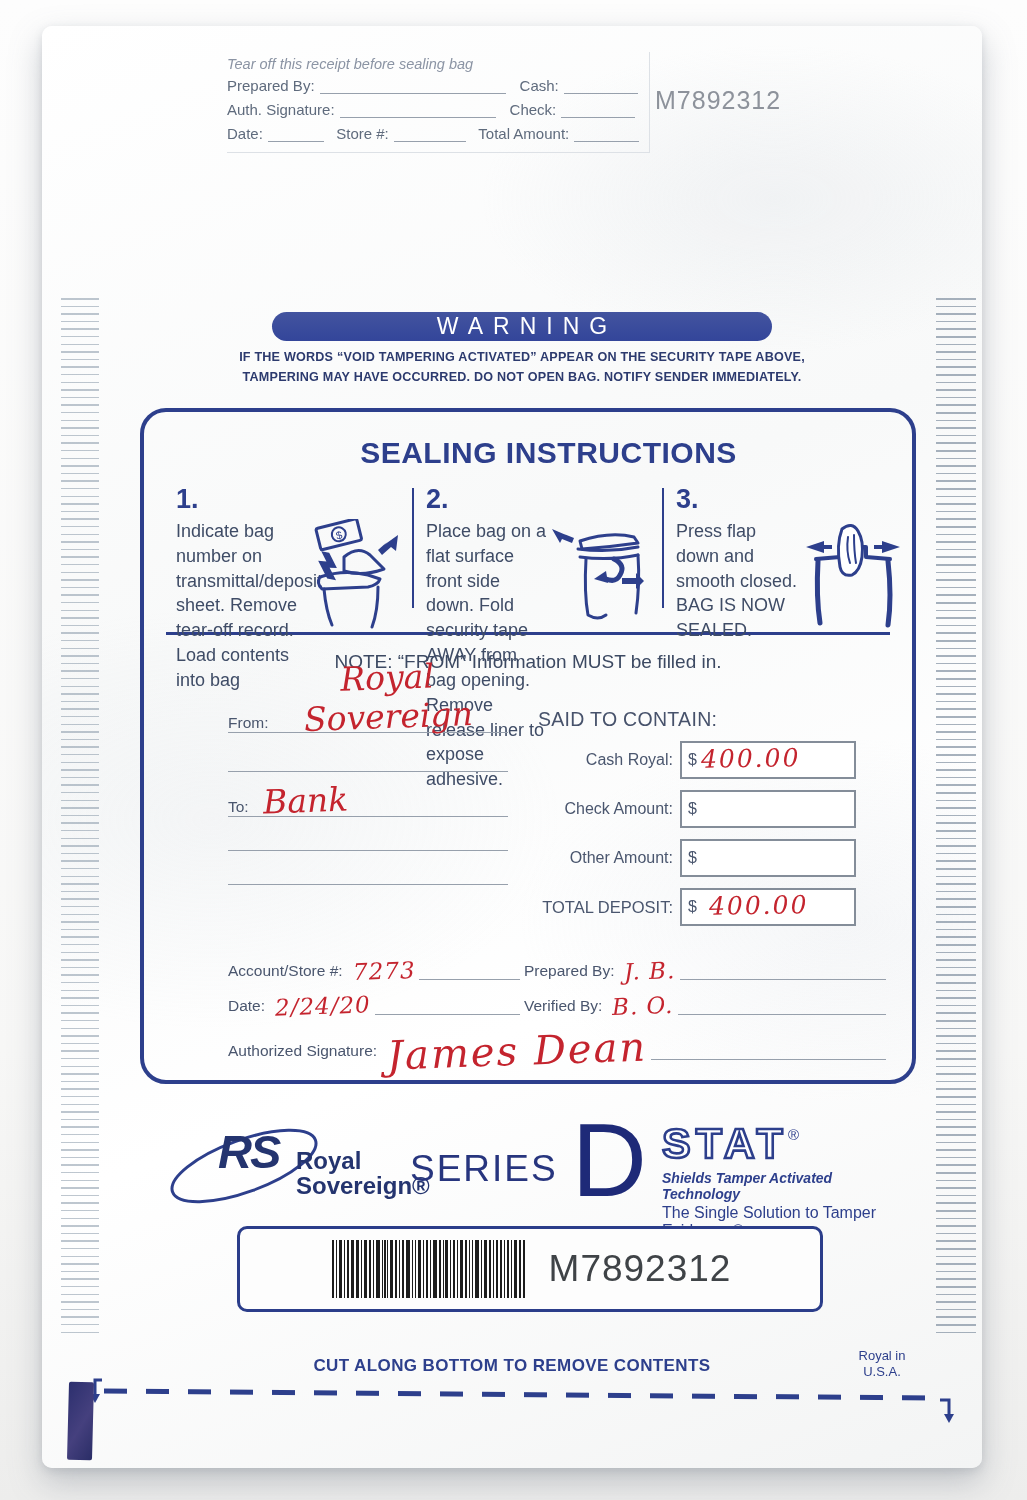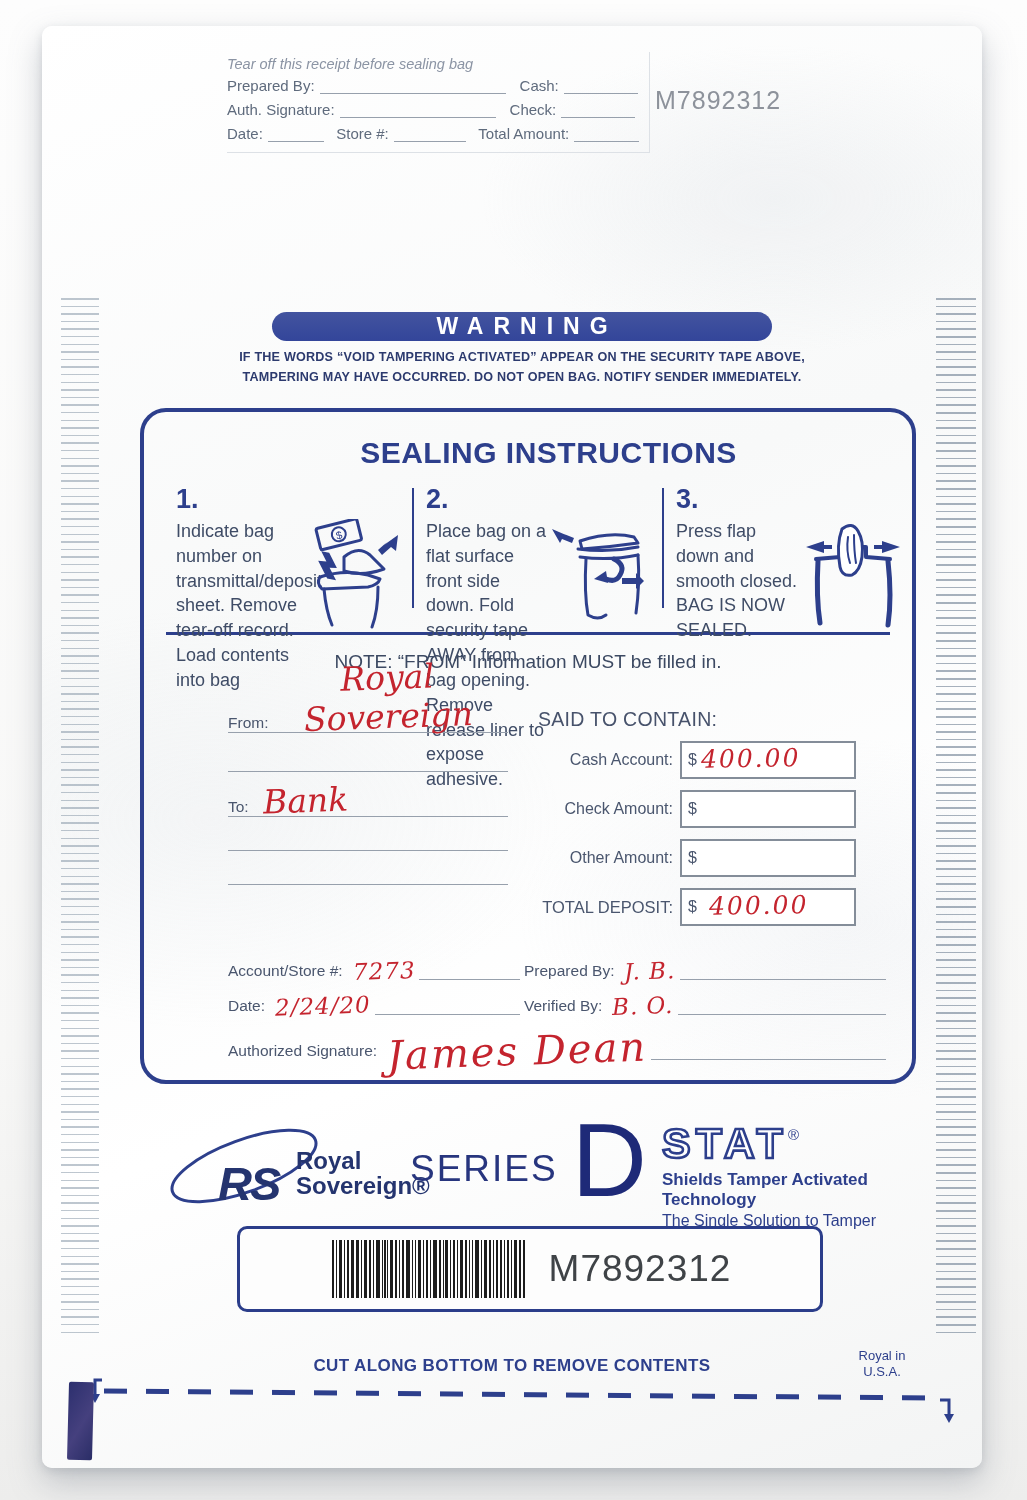--- a/index.html
+++ b/index.html
@@ -44,21 +44,21 @@
     position:absolute; left:613px; top:60px; color:#8d929b; font-size:25px; letter-spacing:1px;
   }
 
   
   .warning-banner {
     position:absolute; left:230px; top:286px; width:500px; height:29px;
     background:linear-gradient(180deg,#43549f,#33459a); border-radius:15px;
     display:flex; align-items:center; justify-content:center;
   }
   .warning-banner span {
-    color:#ffffff; font-weight:bold; font-size:23px; letter-spacing:10px; padding-left:10px;
+    color:#ffffff; font-weight:normal; font-size:23px; letter-spacing:10px; padding-left:10px;
   }
   .warning-text { position:absolute; left:80px; top:322px; width:800px; text-align:center; }
   .warning-text div { color:#2c3a6e; font-weight:bold; font-size:12.6px; letter-spacing:.2px; line-height:1.55; }
 
   
   .seal-box {
     position:absolute; left:98px; top:382px; width:768px; height:668px;
     border:4px solid #2d3f8c; border-radius:26px;
   }
   .seal-title { margin-top:24px; text-align:center; color:#2d3f8c; font-weight:bold; font-size:30px; letter-spacing:.5px;padding-left:41px; }
@@ -104,32 +104,32 @@
   .b-left { width:292px; display:flex; align-items:flex-end; margin-right:4px; }
   .b-right { flex:1; display:flex; align-items:flex-end; }
   .b-row .handwrite { font-size:23px; margin:0 4px -4px 10px; letter-spacing:1px; }
   .b-row .uline { flex:1; border-bottom:1.5px solid #97a0ac; height:10px; }
   .sig-row .handwrite { font-size:40px; margin-bottom:-14px; letter-spacing:2px; }
 
   
   .branding { position:absolute; left:0; top:1090px; width:940px; height:120px; }
   .rs-logo { position:absolute; left:138px; top:8px; width:230px; height:86px; }
   .rs-logo svg { position:absolute; left:-14px; top:-2px; }
-  .rs-mono { position:absolute; left:38px; top:32px; color:#24346f; font-size:47px; font-weight:bold; font-style:italic; letter-spacing:-2px; }
+  .rs-mono { position:absolute; left:38px; top:0; color:#24346f; font-size:47px; font-weight:bold; font-style:italic; letter-spacing:-2px; }
   .rs-name { position:absolute; left:116px; top:24px; color:#24346f; font-size:24px; font-weight:600; line-height:1.05; }
   .series { position:absolute; left:368px; top:0px; display:flex; align-items:flex-end; }
   .series-word { color:#27357e; font-size:37px; letter-spacing:2px; line-height:1; margin-bottom:18px; }
   .series-letter { color:#1e2a78; font-size:104px; line-height:.86; font-weight:400; margin-left:14px; }
   .stat { position:absolute; left:620px; top:6px; width:236px; text-align:left; }
   .stat-word {
     font-size:43px; font-weight:800; letter-spacing:5px; line-height:1;
     color:#ffffff; -webkit-text-stroke:2.6px #2d3f8c; text-stroke:2.6px #2d3f8c;
   }
   .stat-reg { font-size:15px; color:#2d3f8c; -webkit-text-stroke:0; vertical-align:18px; letter-spacing:0; }
-  .stat-line1 { color:#2d3f8c; font-size:17px; font-weight:600; margin-top:5px; }
+  .stat-line1 { color:#2d3f8c; font-size:14px; font-weight:600; margin-top:5px;font-style:italic; }
   .stat-line2 { color:#2d3f8c; font-size:16px; margin-top:2px; }
 
   
   .barcode-box {
     position:absolute; left:195px; top:1200px; width:580px; height:80px;
     border:3px solid #2b3d8a; border-radius:10px; background:#fdfdfd;
     display:flex; align-items:center; justify-content:center; gap:20px;
   }
   .barcode-text { color:#3f4347; font-size:37px; letter-spacing:1px; }
 
@@ -280,21 +280,21 @@
             <span class="handwrite">Bank</span>
           </span>
         </div>
         <div class="blank-line" style="height:33px"></div>
         <div class="blank-line" style="height:33px"></div>
       </div>
 
       <div class="right-fields">
         <div class="stc-heading">SAID TO CONTAIN:</div>
         <div class="amt-row">
-          <span class="amt-label">Cash Account:</span>
+          <span class="amt-label">Cash Royal:</span>
           <span class="amt-box">
             <span class="cur">$</span>
             <span class="handwrite">400.00</span>
           </span>
         </div>
         <div class="amt-row">
           <span class="amt-label">Check Amount:</span>
           <span class="amt-box">
             <span class="cur">$</span>
             <span class="handwrite"></span>

